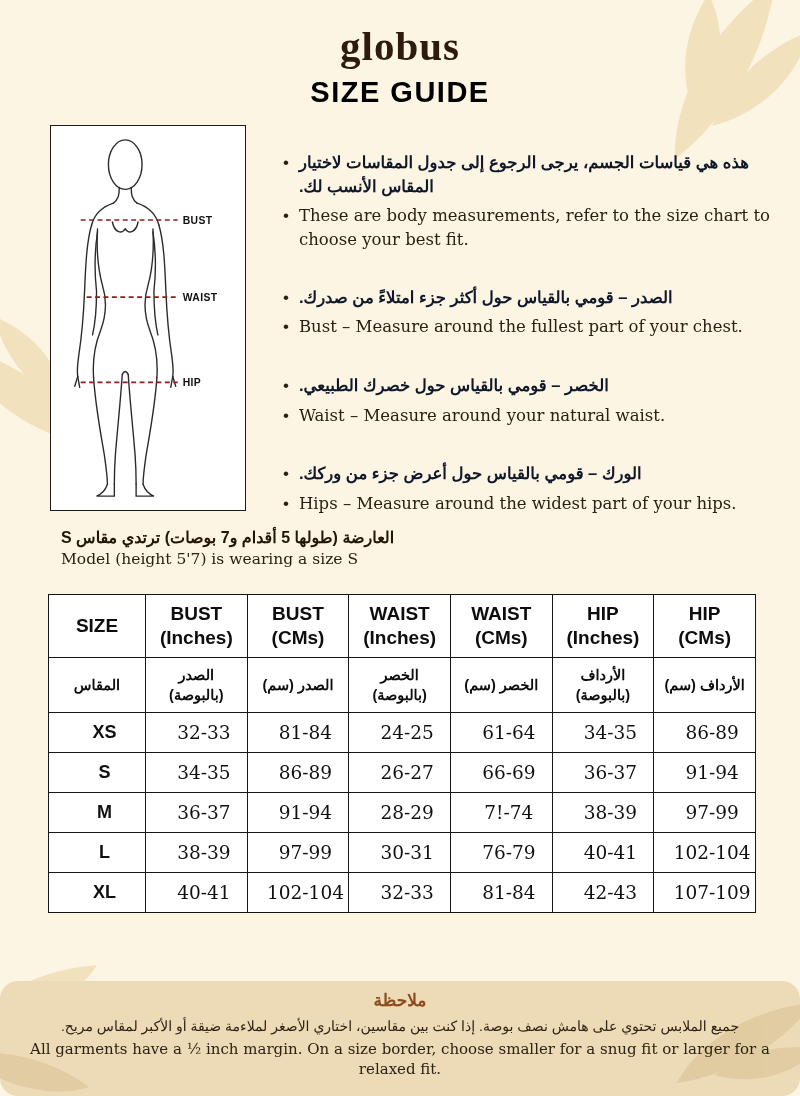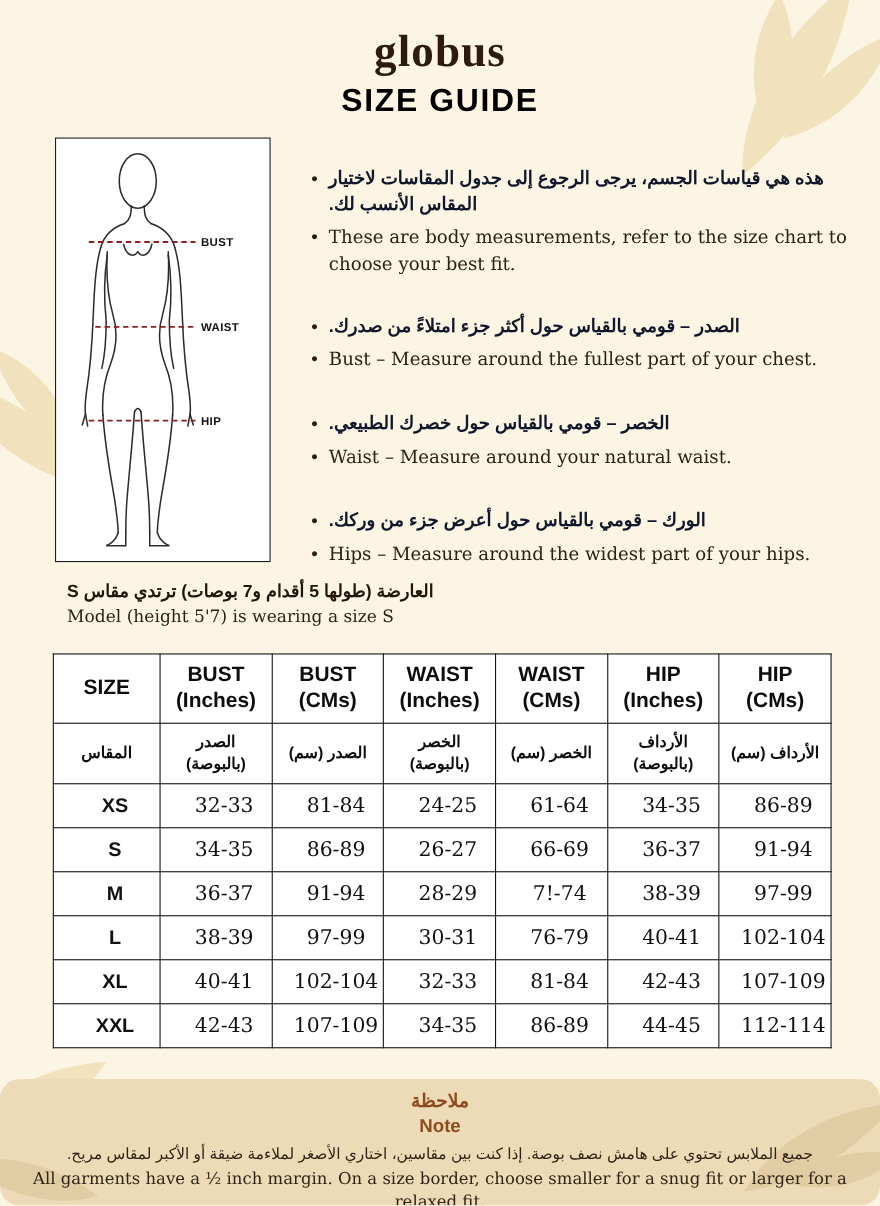--- a/index.html
+++ b/index.html
@@ -304,45 +304,35 @@
       </tr>
       <tr>
         <td class="size-cell">XL</td>
         <td>40-41</td>
         <td>102-104</td>
         <td>32-33</td>
         <td>81-84</td>
         <td>42-43</td>
         <td>107-109</td>
       </tr>
-      <tr>
-        <td class="size-cell">XXL</td>
-        <td>42-43</td>
-        <td>107-109</td>
-        <td>34-35</td>
-        <td>86-89</td>
-        <td>44-45</td>
-        <td>112-114</td>
-      </tr>
     </tbody>
   </table>
 
   <div class="note-band">
     <div class="leaf dark band-leaf" style="right:-35px; top:-20px; width:180px; height:180px; transform:rotate(235deg);">
       <svg viewBox="0 0 140 140">
           <path d="M70 135 C58 95 60 52 80 12 C98 48 92 98 70 135 Z"></path>
           <path d="M38 118 C34 88 44 60 68 40 C70 70 58 98 38 118 Z"></path>
         </svg>
     </div>
     <div class="leaf dark band-leaf" style="left:-45px; top:10px; width:150px; height:150px; transform:rotate(100deg);">
       <svg viewBox="0 0 140 140">
           <path d="M70 135 C58 95 60 52 80 12 C98 48 92 98 70 135 Z"></path>
         </svg>
     </div>
     <div class="band-inner">
       <div class="note-title">ملاحظة</div>
-      <div class="note-title">Note</div>
       <div class="note-body-ar">جميع الملابس تحتوي على هامش نصف بوصة. إذا كنت بين مقاسين، اختاري الأصغر لملاءمة ضيقة أو الأكبر لمقاس مريح.</div>
       <div class="note-body-en">All garments have a ½ inch margin. On a size border, choose smaller for a snug fit or larger for a relaxed fit.</div>
     </div>
   </div>
 
 </div>
 
 </body></html>

